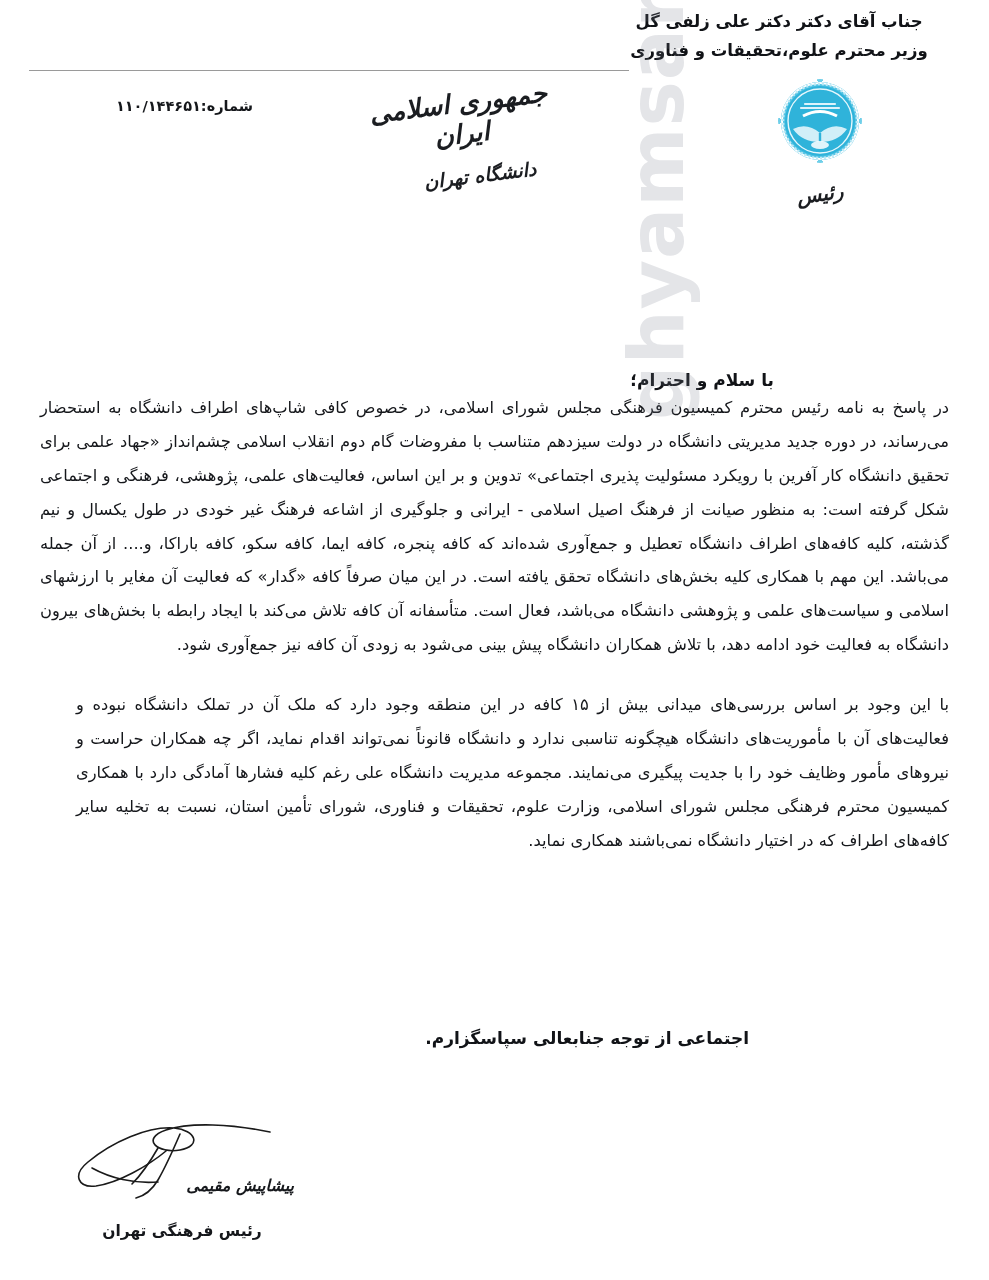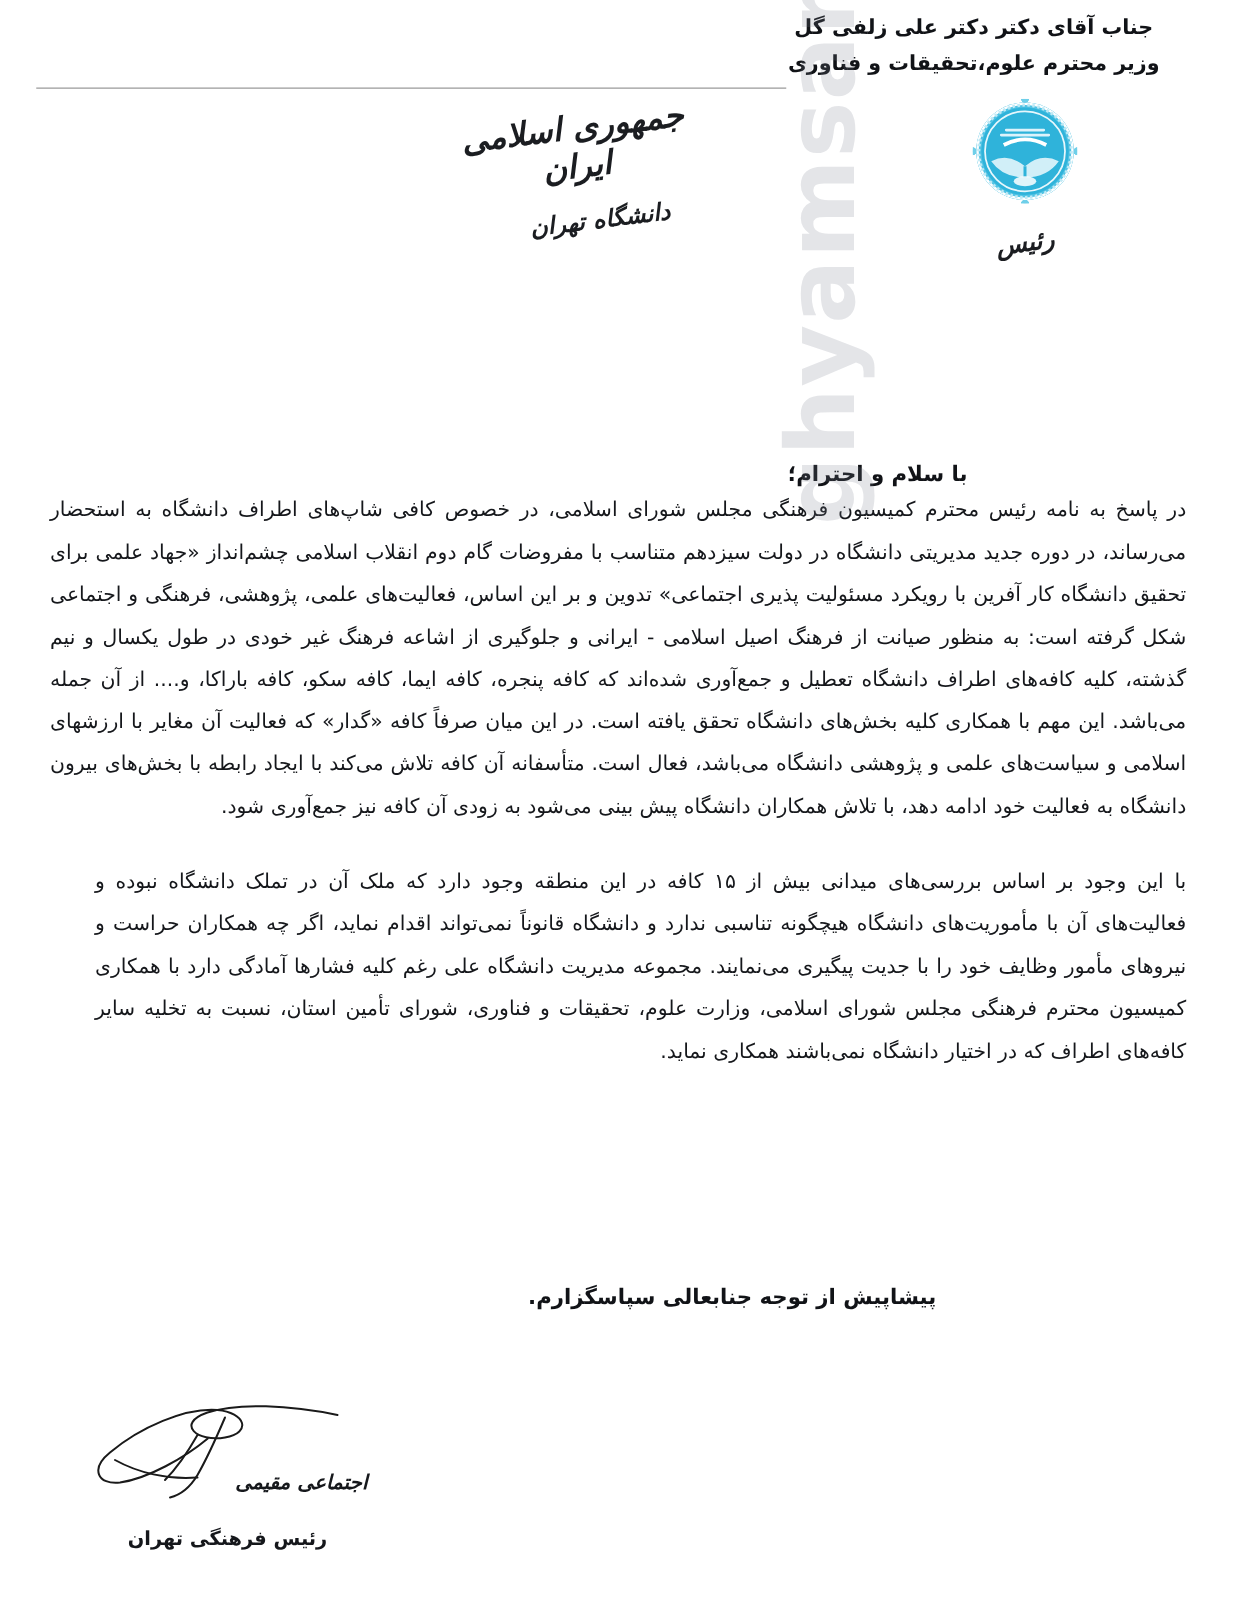--- a/index.html
+++ b/index.html
@@ -230,20 +230,21 @@
 <div class="page">
 
   <div class="addressee">
     <div>جناب آقای دکتر دکتر علی زلفی گل</div>
     <div>وزیر محترم علوم،تحقیقات و فناوری</div>
   </div>
 
   <div class="header-rule"></div>
 
   <div class="refblock">
+    <div>شماره:۱۱۰/۱۴۴۶۵۱</div>
   </div>
 
   <div class="emblem-text">
     <div class="emblem-line1">جمهوری اسلامی ایران</div>
     <div class="emblem-line2">دانشگاه تهران</div>
   </div>
 
   <div class="seal-wrap">
     <div class="seal">
       <div class="seal-scallop"></div>
@@ -261,30 +262,30 @@
     <div class="seal-caption">رئیس</div>
   </div>
 
   <div class="salutation">با سلام و احترام؛</div>
 
   <div class="body">
     <p class="para">در پاسخ به نامه رئیس محترم کمیسیون فرهنگی مجلس شورای اسلامی، در خصوص کافی شاپ‌های اطراف دانشگاه به استحضار می‌رساند، در دوره جدید مدیریتی دانشگاه در دولت سیزدهم متناسب با مفروضات گام دوم انقلاب اسلامی چشم‌انداز «جهاد علمی برای تحقیق دانشگاه کار آفرین با رویکرد مسئولیت پذیری اجتماعی» تدوین و بر این اساس، فعالیت‌های علمی، پژوهشی، فرهنگی و اجتماعی شکل گرفته است: به منظور صیانت از فرهنگ اصیل اسلامی - ایرانی و جلوگیری از اشاعه فرهنگ غیر خودی در طول یکسال و نیم گذشته، کلیه کافه‌های اطراف دانشگاه تعطیل و جمع‌آوری شده‌اند که کافه پنجره، کافه ایما، کافه سکو، کافه باراکا، و.... از آن جمله می‌باشد. این مهم با همکاری کلیه بخش‌های دانشگاه تحقق یافته است. در این میان صرفاً کافه «گدار» که فعالیت آن مغایر با ارزشهای اسلامی و سیاست‌های علمی و پژوهشی دانشگاه می‌باشد، فعال است. متأسفانه آن کافه تلاش می‌کند با ایجاد رابطه با بخش‌های بیرون دانشگاه به فعالیت خود ادامه دهد، با تلاش همکاران دانشگاه پیش بینی می‌شود به زودی آن کافه نیز جمع‌آوری شود.</p>
     <p class="para">با این وجود بر اساس بررسی‌های میدانی بیش از ۱۵ کافه در این منطقه وجود دارد که ملک آن در تملک دانشگاه نبوده و فعالیت‌های آن با مأموریت‌های دانشگاه هیچگونه تناسبی ندارد و دانشگاه قانوناً نمی‌تواند اقدام نماید، اگر چه همکاران حراست و نیروهای مأمور وظایف خود را با جدیت پیگیری می‌نمایند. مجموعه مدیریت دانشگاه علی رغم کلیه فشارها آمادگی دارد با همکاری کمیسیون محترم فرهنگی مجلس شورای اسلامی، وزارت علوم، تحقیقات و فناوری، شورای تأمین استان، نسبت به تخلیه سایر کافه‌های اطراف که در اختیار دانشگاه نمی‌باشند همکاری نماید.</p>
   </div>
 
-  <div class="closing">پیشاپیش از توجه جنابعالی سپاسگزارم.</div>
+  <div class="closing">اجتماعی از توجه جنابعالی سپاسگزارم.</div>
 
   <div class="sig-block">
     <svg class="sig-scribble" viewBox="0 0 240 96" aria-hidden="true">
       <g fill="none" stroke="#1a1a1a" stroke-width="1.6" stroke-linecap="round">
         <path d="M208 14 C170 6 128 4 104 12 C78 21 96 36 118 32 C140 28 134 12 112 10 C86 8 50 24 26 44 C10 57 16 70 34 68 C56 65 86 48 104 33"></path>
         <path d="M118 16 C112 30 104 48 96 62 C90 72 82 78 74 80"></path>
         <path d="M96 30 C88 44 80 56 70 66"></path>
         <path d="M30 50 C48 60 72 66 96 64"></path>
       </g>
     </svg>
-    <div class="sig-name">اجتماعی مقیمی</div>
+    <div class="sig-name">پیشاپیش مقیمی</div>
     <div class="sig-title">رئیس فرهنگی تهران</div>
   </div>
 
   <div class="watermark">ghyamsarnegouni</div>
 
 </div>
 
 </body></html>

